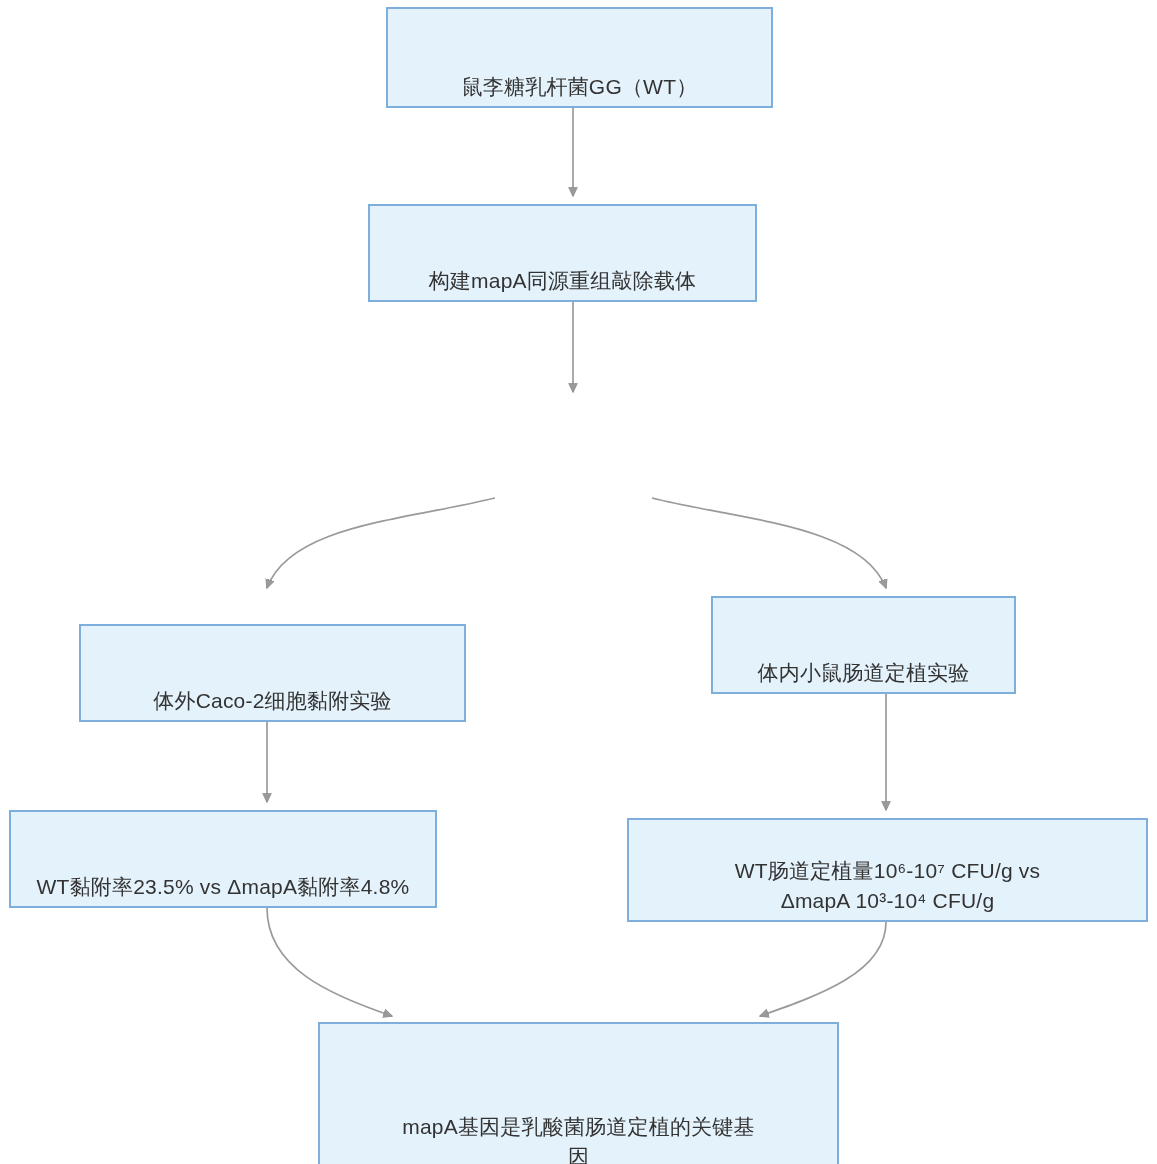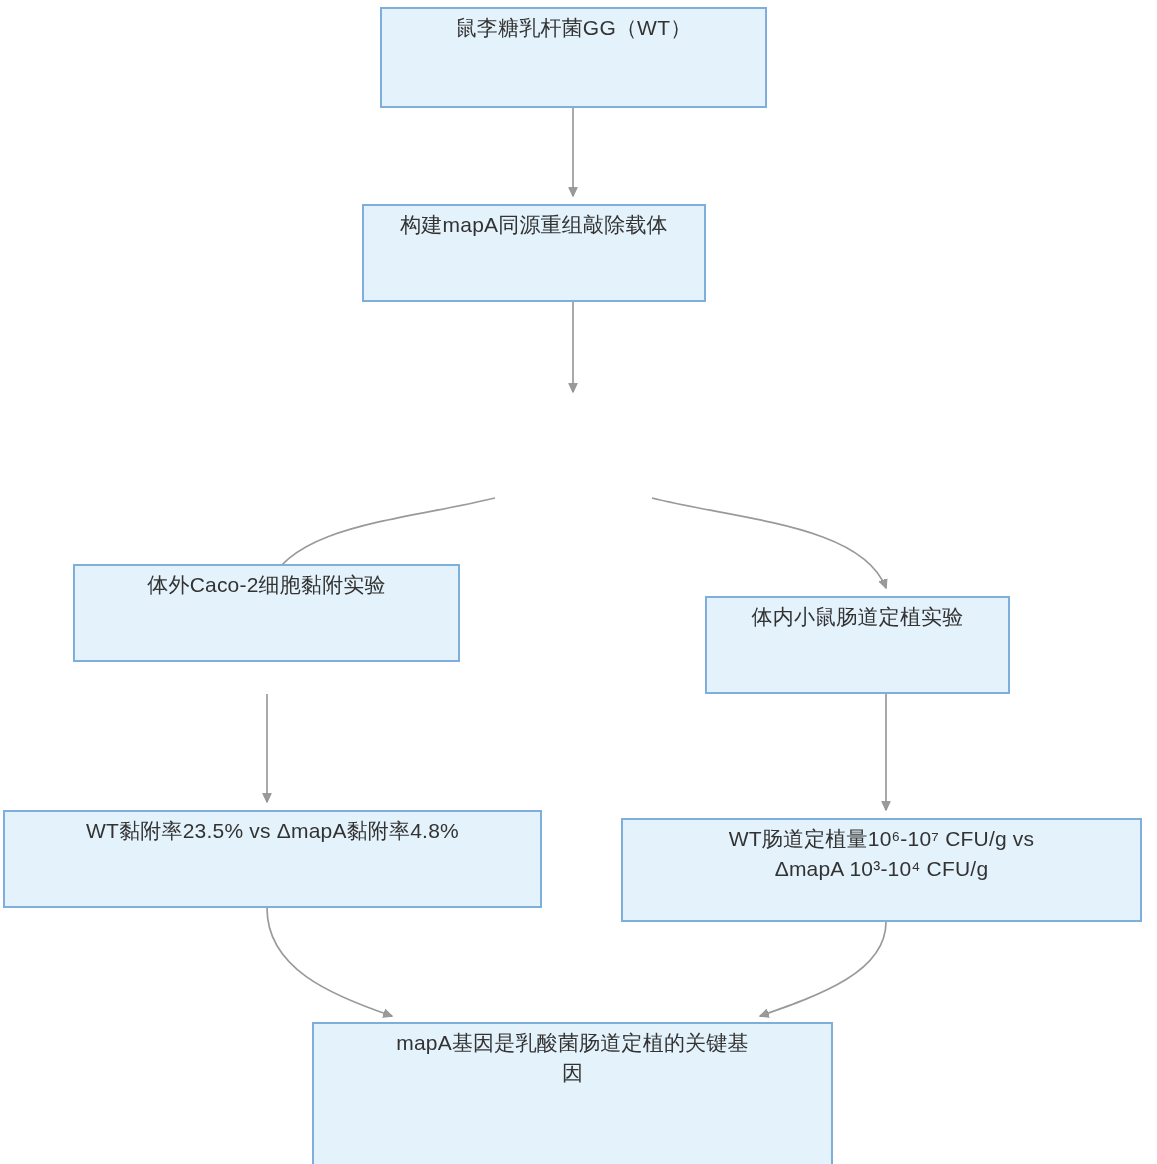--- a/index.html
+++ b/index.html
@@ -24,29 +24,30 @@
     width: 1157px;
     height: 1164px;
     pointer-events: none;
   }
   .node {
     position: absolute;
     box-sizing: border-box;
     background: #e4f2fb;
     border: 2px solid #7eaedc;
     display: flex;
-    align-items: flex-start;
+    align-items: flex-end;
     justify-content: center;
     text-align: center;
     color: #333333;
     font-size: 21px;
     line-height: 1.42;
     letter-spacing: 0.2px;
     padding: 4px 12px;
     z-index: 2;
+    margin-left: 6px;
   }
   .node .label {
     display: block;
     white-space: pre-line;
   }
 </style>
 </head>
 <body>
 
 <div id="canvas">
@@ -75,34 +76,34 @@
       <path d="M 267 908 C 267 968, 330 995, 392 1016" marker-end="url(#arrowhead)"></path>
 
       <path d="M 886 922 C 886 972, 820 995, 760 1016" marker-end="url(#arrowhead)"></path>
     </g>
   </svg>
 
   <div class="node" style="left:380px; top:7px; width:387px; height:101px;">
     <span class="label">鼠李糖乳杆菌GG（WT）</span>
   </div>
 
-  <div class="node" style="left:362px; top:204px; width:344px; height:98px;">
+  <div class="node" style="left:362px; top:204px; width:389px; height:98px;">
     <span class="label">构建mapA同源重组敲除载体</span>
   </div>
 
 
-  <div class="node" style="left:73px; top:564px; width:387px; height:98px;">
+  <div class="node" style="left:73px; top:624px; width:387px; height:98px;">
     <span class="label">体外Caco-2细胞黏附实验</span>
   </div>
 
   <div class="node" style="left:705px; top:596px; width:305px; height:98px;">
     <span class="label">体内小鼠肠道定植实验</span>
   </div>
 
-  <div class="node" style="left:3px; top:810px; width:539px; height:98px;">
+  <div class="node" style="left:3px; top:810px; width:428px; height:98px;">
     <span class="label">WT黏附率23.5% vs ΔmapA黏附率4.8%</span>
   </div>
 
   <div class="node" style="left:621px; top:818px; width:521px; height:104px;">
     <span class="label">WT肠道定植量10⁶-10⁷ CFU/g vs
 ΔmapA 10³-10⁴ CFU/g</span>
   </div>
 
   <div class="node" style="left:312px; top:1022px; width:521px; height:156px;">
     <span class="label">mapA基因是乳酸菌肠道定植的关键基

